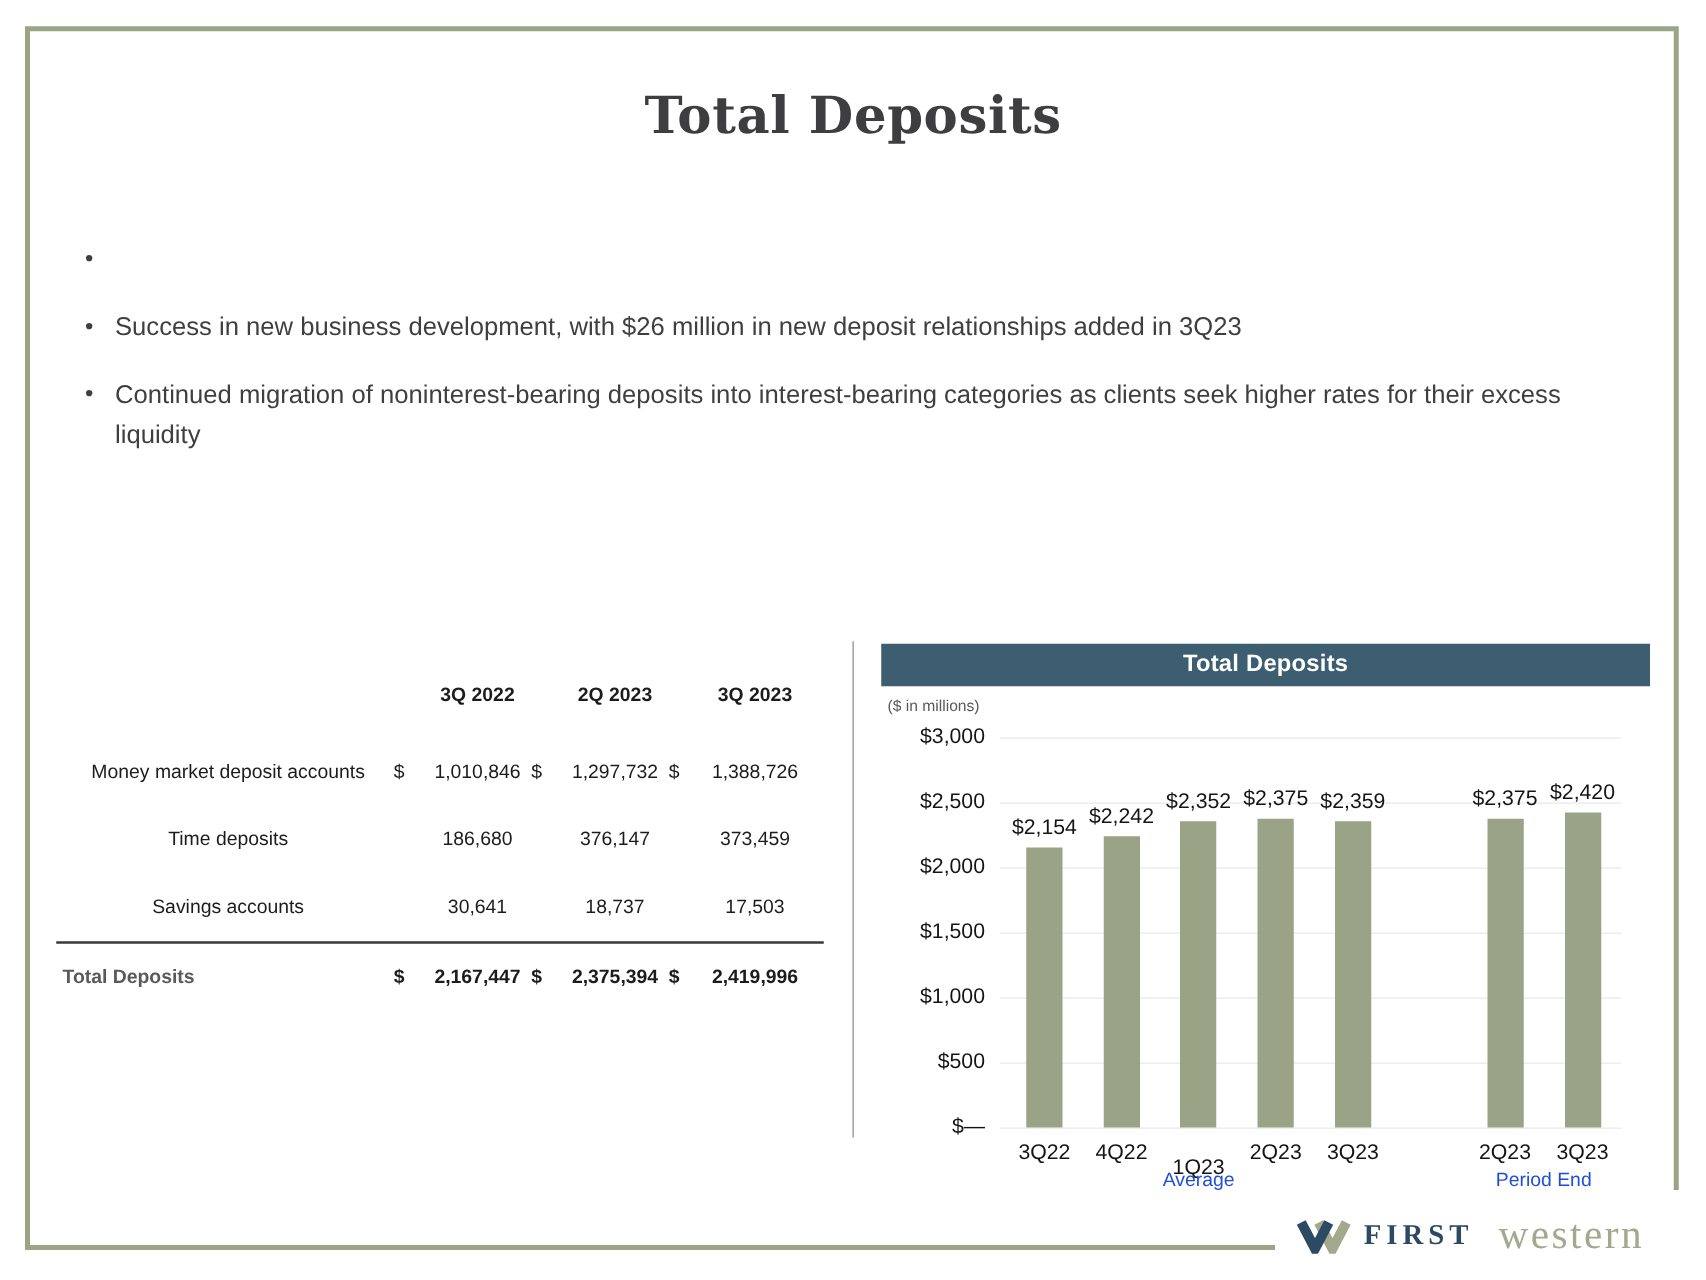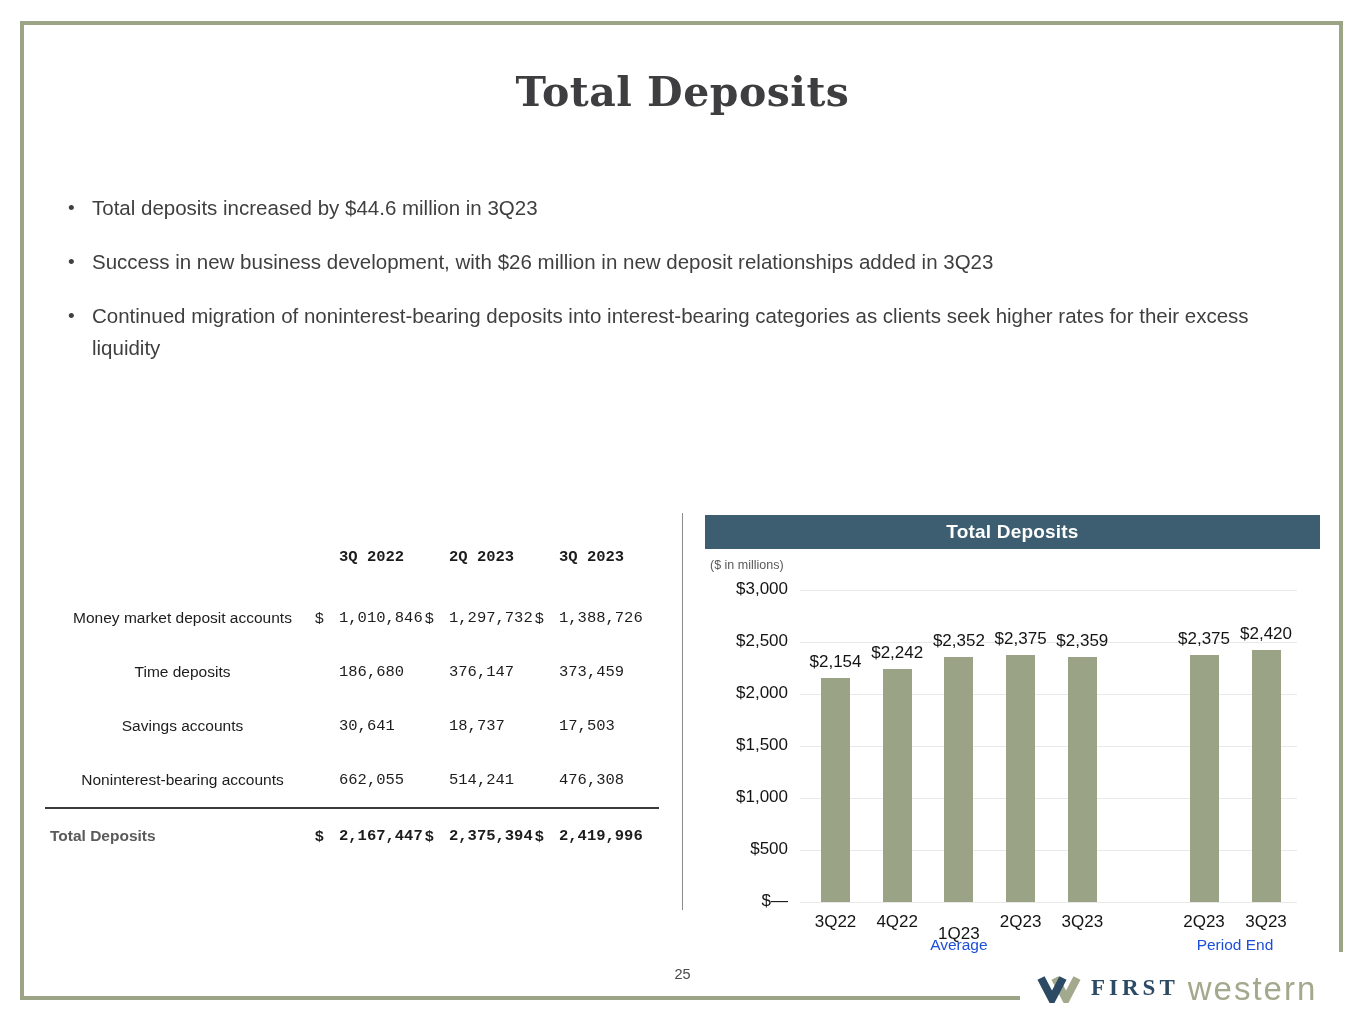--- a/index.html
+++ b/index.html
@@ -24,21 +24,21 @@
   .panel-titlebar { height:34px; background:#3d5e70; color:#ffffff;
     display:flex; align-items:center; justify-content:center;
     font-size:19px; font-weight:bold; letter-spacing:0.2px; }
   .tgrid { display:grid; grid-template-columns:270px 24px 86px 24px 86px 24px 90px;
     align-items:center; }
   .thead-row { margin-top:30px; height:24px; font-weight:bold; font-size:15.5px; color:#1c1c1c; }
   .tbody-rows { margin-top:22px; }
   .trow { height:54px; font-size:15.5px; color:#1c1c1c; }
   .tlabel { text-align:center; padding-left:5px; }
   .tdollar { text-align:left; }
-  .tnum, .thcol { text-align:left;font-family:Liberation Mono, monospace; }
+  .tnum, .thcol { text-align:center; }
   .total-sep { height:2px; background:#3a3a3a; }
   .total-row { height:54px; font-size:15.5px; font-weight:bold; color:#1c1c1c; }
   .total-label { color:#5a5a5a; padding-left:5px; }
 
   .panel-divider { position:absolute; left:682px; top:513px; width:1px; height:397px;
     background:#8c8c8c; }
 
   
   .chart-panel { position:absolute; left:705px; top:515px; width:615px; height:445px; }
   .units-note { position:absolute; left:5px; top:43px; font-size:12.5px; color:#595959; }
@@ -56,36 +56,35 @@
 
   .page-number { position:absolute; left:0; top:966px; width:1365px; text-align:center;
     font-size:14.5px; color:#4a4a4a; }
 
   
   .logo { position:absolute; left:1020px; top:952px; width:345px; height:72px;
     background:#ffffff; display:flex; align-items:center; padding-left:16px; }
   .logo-w { margin-right:9px; margin-top:2px; }
   .logo-first { font-family:"Liberation Serif",serif; font-weight:bold; font-size:23px;
     color:#2d4a65; letter-spacing:4px; }
-  .logo-western { font-family:Liberation Sans, sans-serif; font-size:33px;
-    color:#a3a98c; letter-spacing:2px; margin-left:9px; line-height:1; }
+  .logo-western { font-family:Liberation Serif, serif; font-size:33px;
+    color:#a3a98c; letter-spacing:2px; margin-left:20px; line-height:1; }
 </style>
 </head>
 <body>
 
 <div class="page">
 
   <div class="slide-frame"></div>
 
   <div class="slide-title">Total Deposits</div>
 
   <div class="bullets">
     <div class="bullet-item">
       <span class="bullet-dot">•</span>
-      <span>Total deposits increased by $44.6 million in 3Q23</span>
     </div>
     <div class="bullet-item">
       <span class="bullet-dot">•</span>
       <span>Success in new business development, with $26 million in new deposit relationships added in 3Q23</span>
     </div>
     <div class="bullet-item">
       <span class="bullet-dot">•</span>
       <span>Continued migration of noninterest-bearing deposits into interest-bearing categories as clients seek higher rates for their excess liquidity</span>
     </div>
   </div>
@@ -122,29 +121,20 @@
           <span class="tnum">373,459</span>
       </div>
       <div class="tgrid trow">
         <span class="tlabel">Savings accounts</span>
         <span></span>
           <span class="tnum">30,641</span>
         <span></span>
           <span class="tnum">18,737</span>
         <span></span>
           <span class="tnum">17,503</span>
-      </div>
-      <div class="tgrid trow">
-        <span class="tlabel">Noninterest-bearing accounts</span>
-        <span></span>
-          <span class="tnum">662,055</span>
-        <span></span>
-          <span class="tnum">514,241</span>
-        <span></span>
-          <span class="tnum">476,308</span>
       </div>
     </div>
 
     <div class="total-sep"></div>
 
     <div class="tgrid total-row">
       <span class="total-label">Total Deposits</span>
       <span class="tdollar">$</span>
       <span class="tnum">2,167,447</span>
       <span class="tdollar">$</span>
@@ -195,21 +185,20 @@
         <div class="bar-label" style="left: 359px; top: 39px;">$2,375</div>
         <div class="x-label" style="left: 359px; top: 322px;">2Q23</div>
         <div class="bar" style="left: 451.5px; top: 60px; height: 252px; background: rgb(154, 163, 133);"></div>
         <div class="bar-label" style="left: 421px; top: 34px;">$2,420</div>
         <div class="x-label" style="left: 421px; top: 322px;">3Q23</div>
         <div class="group-label" style="left: 88.9px; top: 346px;">Average</div>
         <div class="group-label" style="left: 365px; top: 346px;">Period End</div>
       </div>
   </div>
 
-  <div class="page-number">25</div>
 
   <div class="logo">
     <svg class="logo-w" width="46" height="28" viewBox="0 0 46 28">
       <polyline points="19,3 30,24 41,3" fill="none" stroke="#a3a98c" stroke-width="8"></polyline>
       <polyline points="5,3 16,24 27,3" fill="none" stroke="#2d4a65" stroke-width="8"></polyline>
     </svg>
     <span class="logo-first">FIRST</span>
     <span class="logo-western">western</span>
   </div>
 

